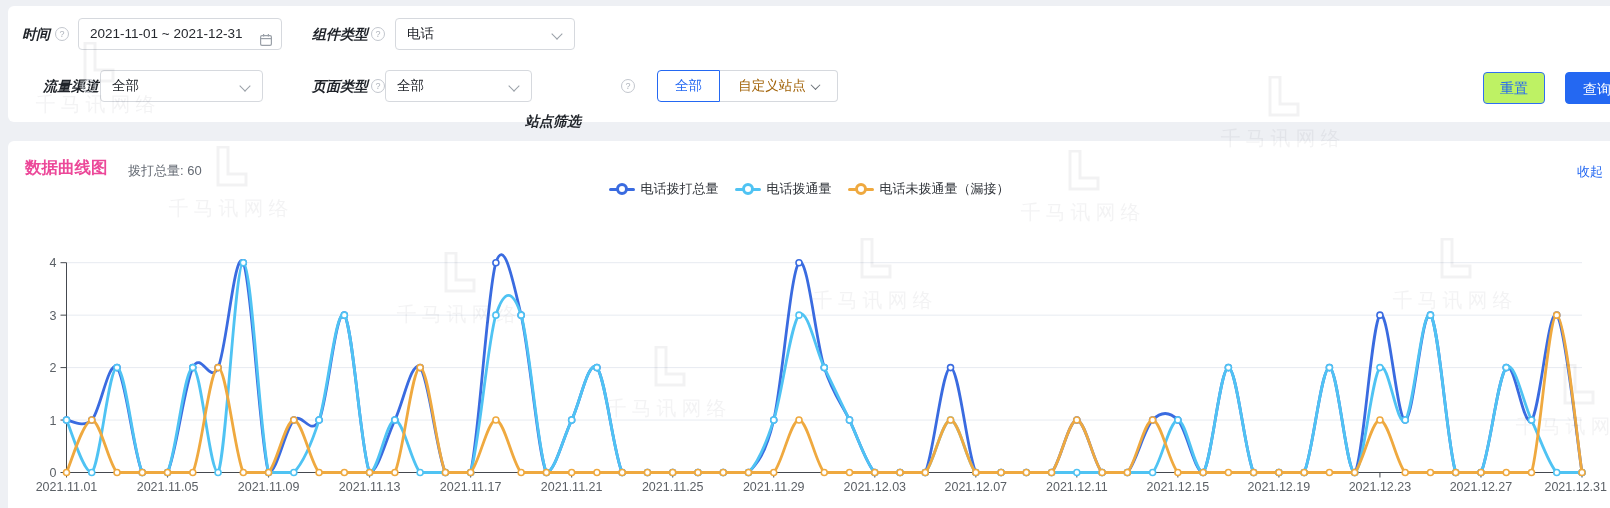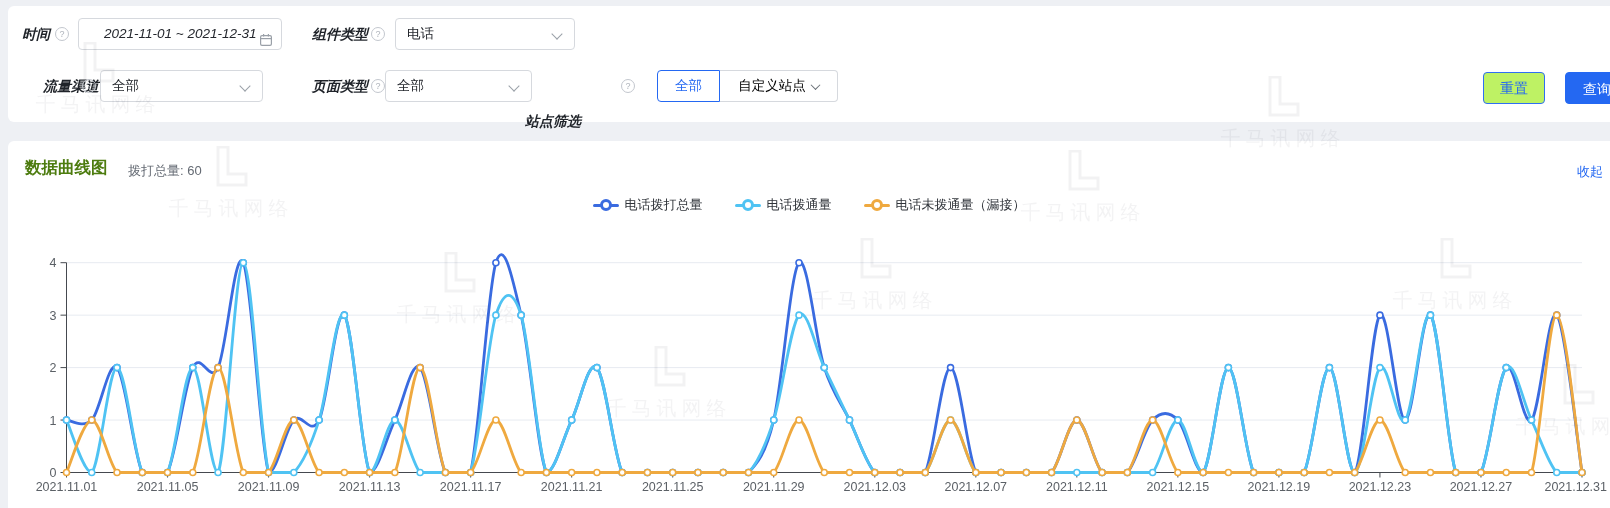--- a/index.html
+++ b/index.html
@@ -6,37 +6,37 @@
   html,body { width:1610px; height:508px; overflow:hidden; }
   body { background:#eef0f4; font-family:"Liberation Sans","DejaVu Sans",sans-serif; position:relative; color:#1f2329; }
   .card { position:absolute; background:#fff; border-radius:6px; }
   .filter-card { left:8px; top:6px; width:1608px; height:116px; }
   .chart-card { left:8px; top:141px; width:1608px; height:380px; }
 
   .f-label { position:absolute; font-size:14px; font-weight:700; line-height:32px; color:#1f2329; white-space:nowrap;font-style:italic; }
   .help-ic { position:absolute; width:14px; height:14px; border:1px solid #c3c7ce; border-radius:50%; color:#aeb3bb; font-size:9px; line-height:12px; text-align:center; }
   .help-ic::after { content:"?"; }
   .inp, .sel { position:absolute; height:32px; border:1px solid #d6d9de; border-radius:4px; background:#fff; font-size:13.5px; line-height:30px; color:#25282e; white-space:nowrap; }
-  .inp { padding:0 30px 0 25px;font-style:italic; }
+  .inp { padding:0 30px 0 11px; }
   .sel { padding:0 30px 16px 11px; }
   .chev { position:absolute; right:13px; top:11px; width:8px; height:8px; border-right:1.5px solid #9aa0a8; border-bottom:1.5px solid #9aa0a8; transform:rotate(45deg); }
   .cal { position:absolute; right:8px; top:9px; }
   .seg { position:absolute; height:32px; display:flex; border-radius:4px; }
   .seg-all { width:63px; height:32px; border:1px solid #2468f2; border-radius:4px 0 0 4px; color:#2468f2; font-size:13.5px; line-height:30px; text-align:center; background:#fff; position:relative; z-index:2; }
-  .seg-custom { width:118px; height:32px; border:1px solid #d6d9de; border-left:none; border-radius:0 4px 4px 0; color:#000000; font-size:13.5px; line-height:30px; text-align:center; background:#fff; }
+  .seg-custom { width:118px; height:32px; border:1px solid #d6d9de; border-left:none; border-radius:0 4px 4px 0; color:#a16207; font-size:13.5px; line-height:30px; text-align:center; background:#fff; }
   .seg-custom .mini-caret { display:inline-block; width:7px; height:7px; border-right:1.4px solid #6a7077; border-bottom:1.4px solid #6a7077; transform:rotate(45deg) translate(-1px,-1px); margin-left:6px; }
   .btn { position:absolute; height:32px; border-radius:4px; font-size:14px; text-align:center; line-height:30px; cursor:pointer; }
   .btn-reset { width:62px; border:1px solid #2f6ff2; color:#2468f2; background:#bef264; }
   .btn-query { width:64px; border:1px solid #2468f2; color:#fff; background:#2468f2; line-height:32px; }
 
-  .chart-title { position:absolute; left:17px; top:16px; font-size:16.5px; font-weight:700; color:#4d7c0f; }
+  .chart-title { position:absolute; left:17px; top:16px; font-size:16.5px; font-weight:700; color:#ec4899; }
   .chart-subtitle { position:absolute; left:120px; top:21px; font-size:13px; color:#646a73; }
   .collapse-link { position:absolute; left:1569px; top:22px; font-size:13px; color:#2468f2; cursor:pointer; }
 
-  .legend { position:absolute; left:0; top:55px; width:1602px; display:flex; justify-content:center; align-items:center; gap:32px; }
+  .legend { position:absolute; left:0; top:39px; width:1602px; display:flex; justify-content:center; align-items:center; gap:16px; }
   .legend-item { display:flex; align-items:center; gap:6px; cursor:pointer; }
   .legend-label { font-size:13px; color:#30343a; }
   .lm { position:relative; width:26px; height:12px; }
   .lm-line { position:absolute; left:0; top:4.5px; width:26px; height:3px; border-radius:2px; }
   .lm-ring { position:absolute; left:7px; top:0; width:12px; height:12px; border-radius:50%; border:3px solid; background:#fff; }
 
   #plot { position:absolute; left:-8px; top:89px; }
 
   .wm-layer { position:absolute; left:0; top:0; width:1610px; height:508px; pointer-events:none; z-index:9;font-family:Liberation Mono, monospace; }
   .wm { position:absolute; width:140px; text-align:center; color:rgba(30,35,48,0.055); }

